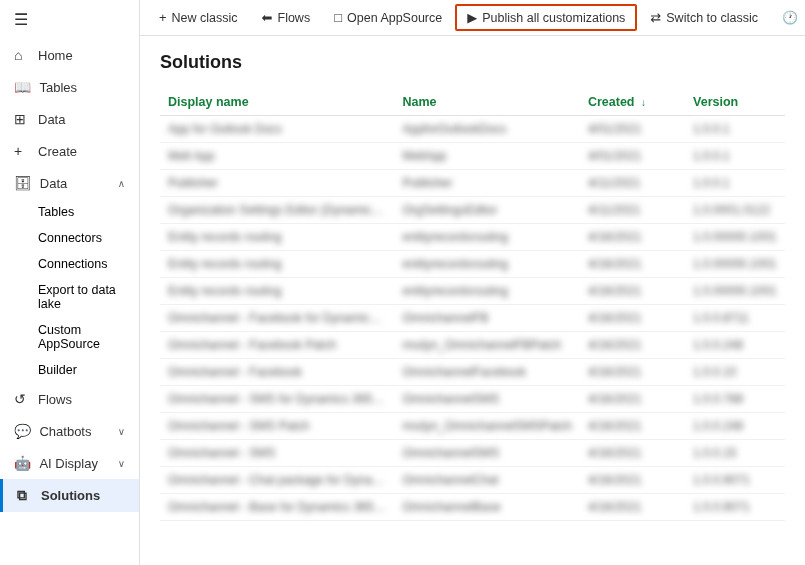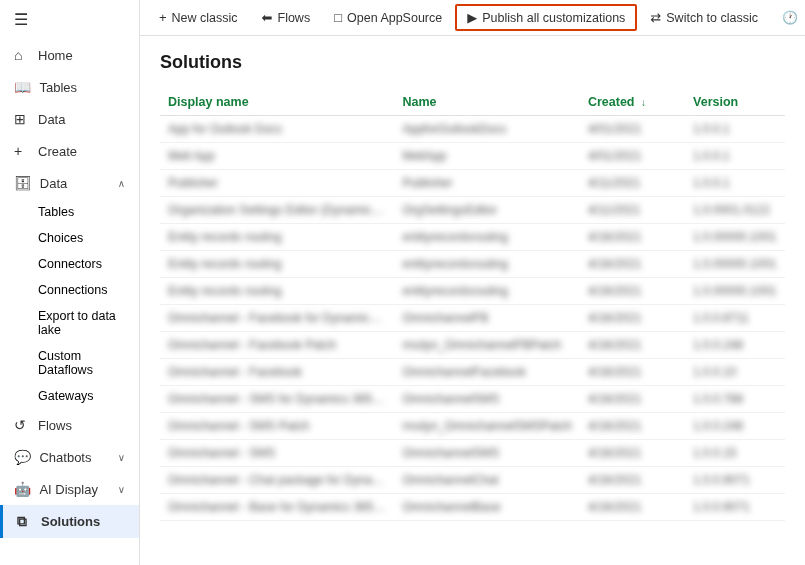--- a/index.html
+++ b/index.html
@@ -153,36 +153,33 @@
   <div class="sidebar-item">
     <span class="icon">🗄</span>
     <span>Data</span>
     <span class="chevron">∧</span>
   </div>
 
   <div class="sidebar-sub-item">
     <span>Tables</span>
   </div>
   <div class="sidebar-sub-item">
-    <span>Choices</span>
-  </div>
-  <div class="sidebar-sub-item">
     <span>Connectors</span>
   </div>
   <div class="sidebar-sub-item">
     <span>Connections</span>
   </div>
   <div class="sidebar-sub-item">
     <span>Export to data lake</span>
   </div>
   <div class="sidebar-sub-item">
-    <span>Custom Dataflows</span>
-  </div>
-  <div class="sidebar-sub-item">
-    <span>Gateways</span>
+    <span>Custom AppSource</span>
+  </div>
+  <div class="sidebar-sub-item">
+    <span>Builder</span>
   </div>
 
   <div class="sidebar-item">
     <span class="icon">↺</span>
     <span>Flows</span>
   </div>
   <div class="sidebar-item">
     <span class="icon">💬</span>
     <span>Chatbots</span>
     <span class="chevron">∨</span>

